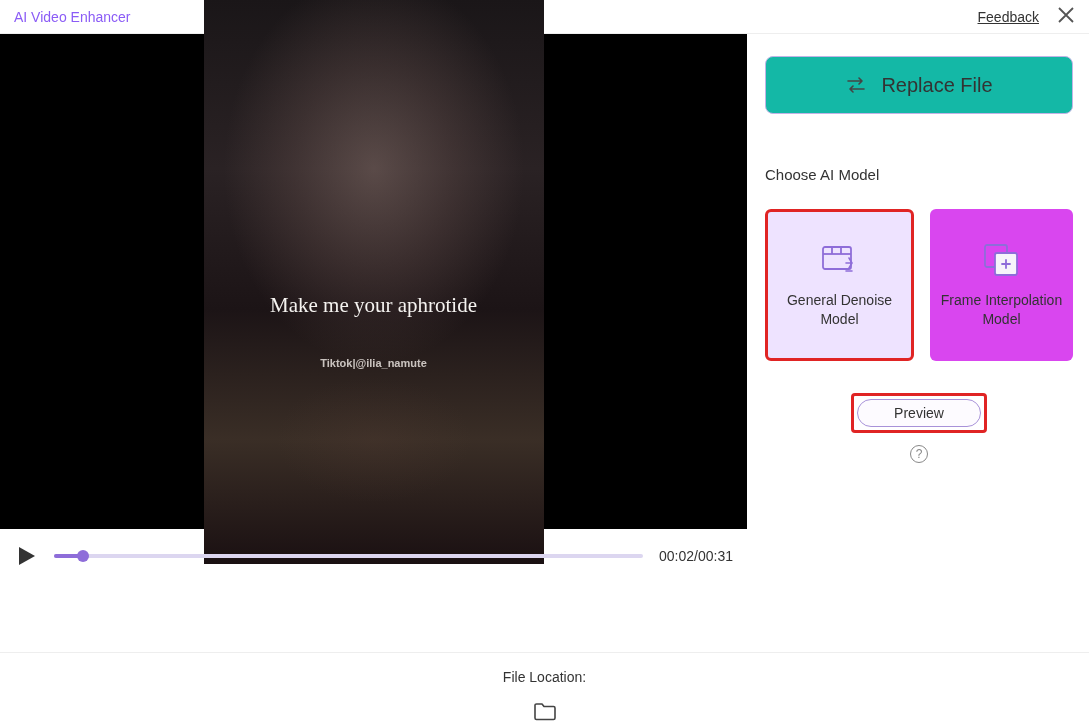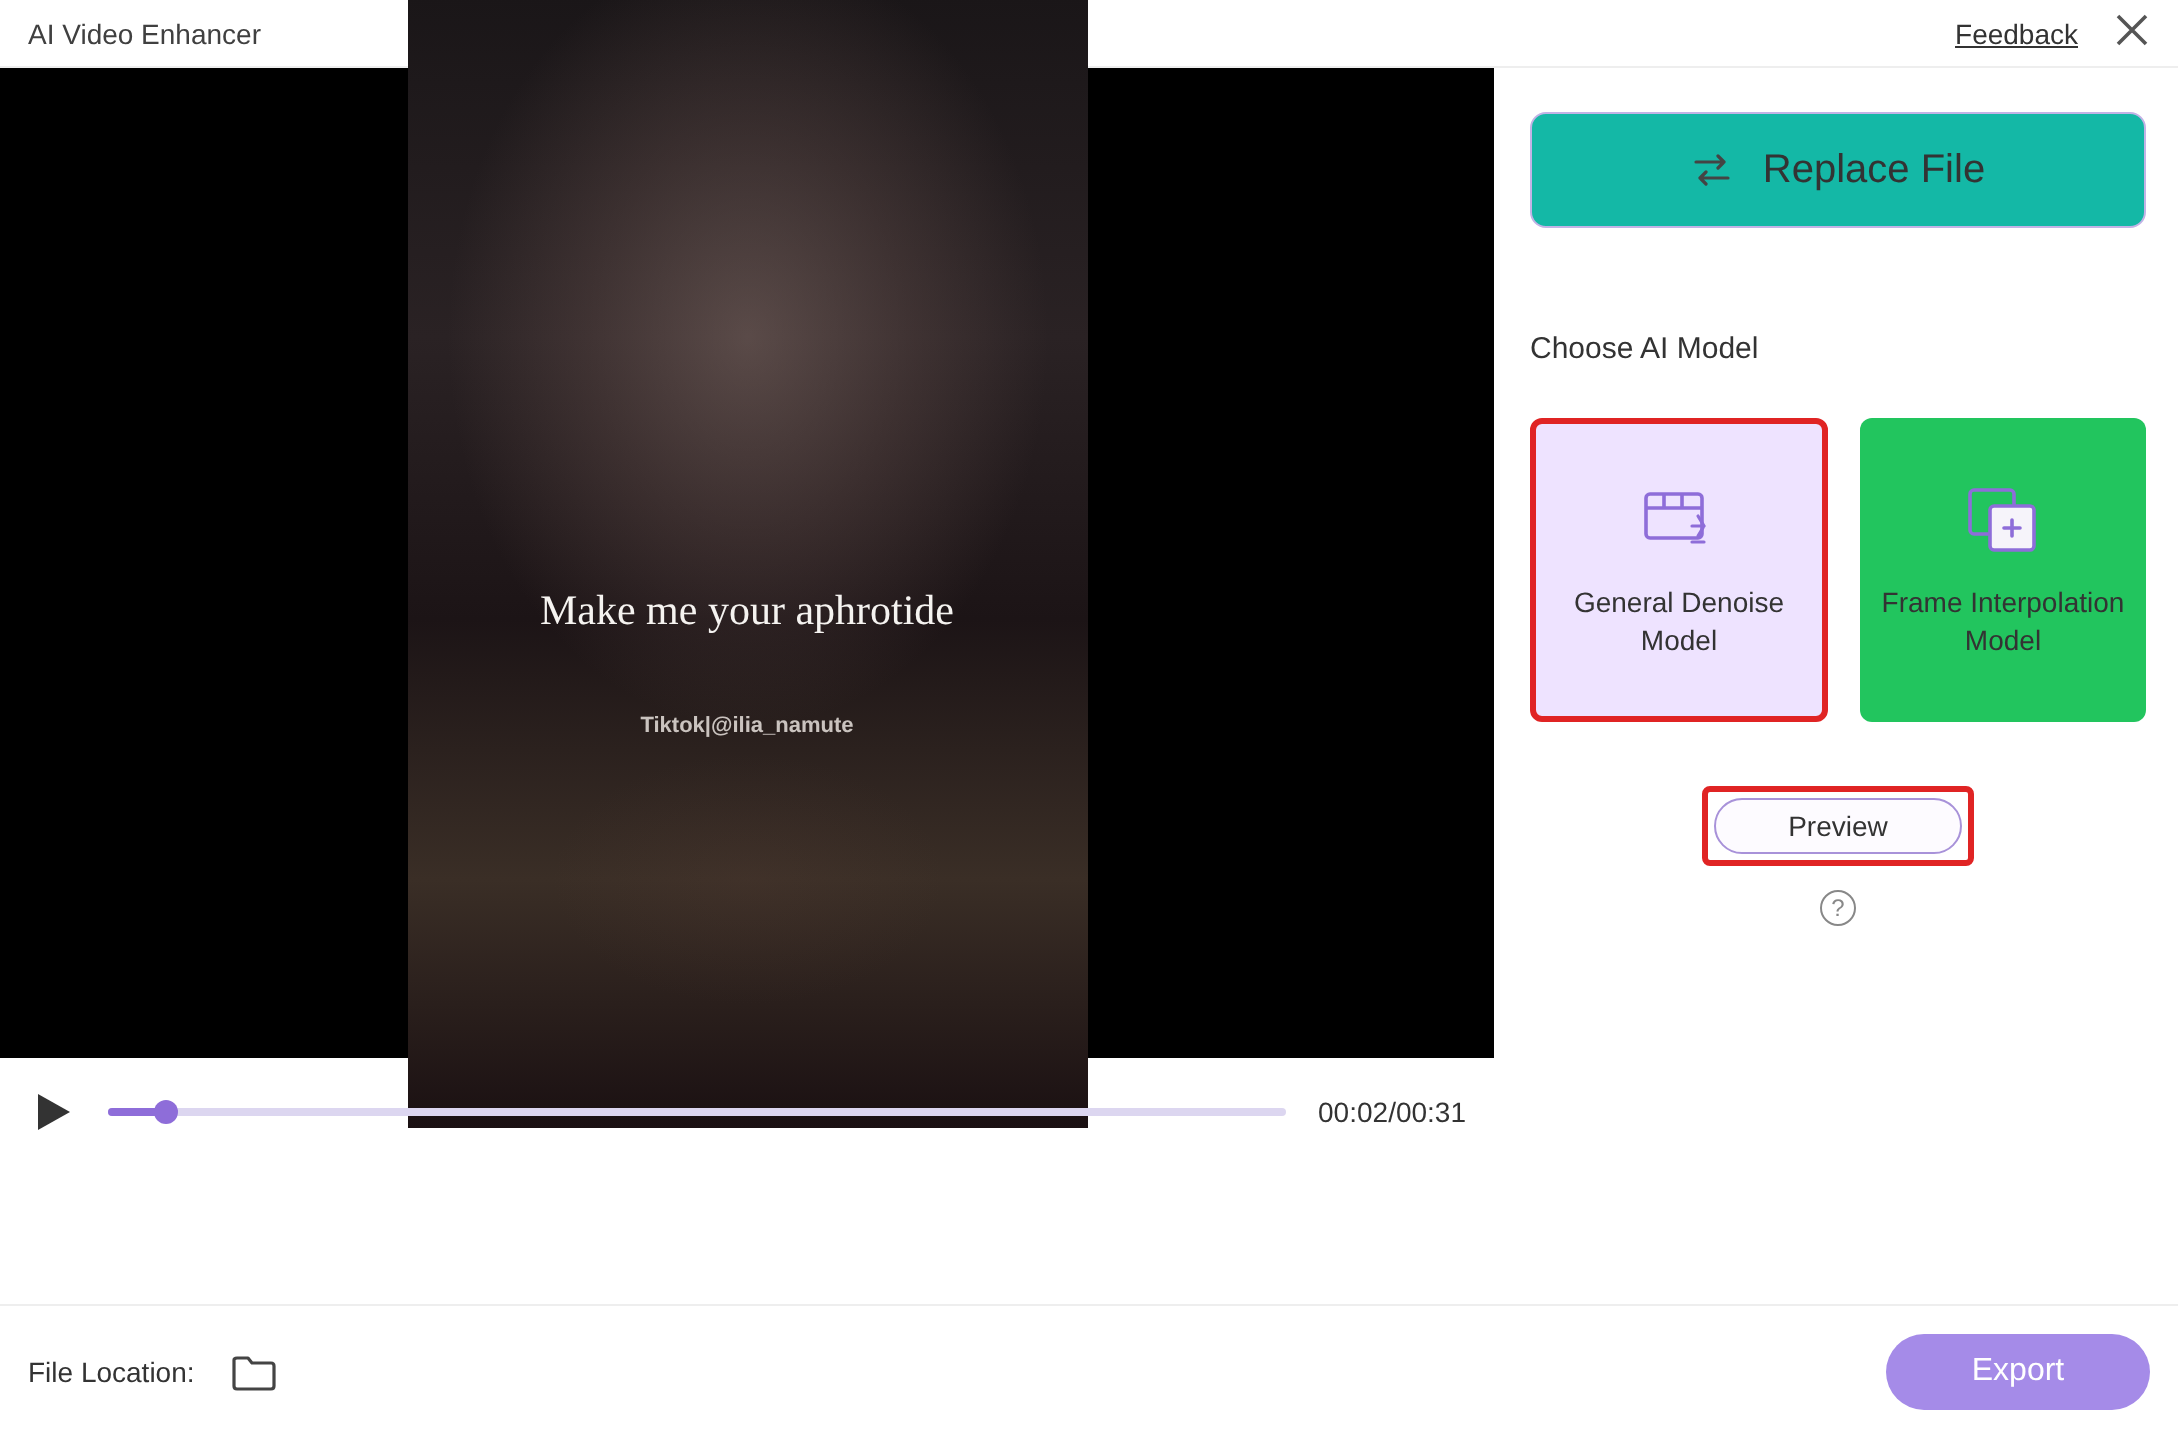--- a/index.html
+++ b/index.html
@@ -8,21 +8,21 @@
     .header {
       height: 34px;
       display: flex;
       align-items: center;
       justify-content: space-between;
       padding: 0 14px;
       border-bottom: 1px solid #eee;
     }
     .header-title {
       font-size: 14px;
-      color: #404040;
+      color: #8b5cf6;
     }
     .header-right {
       display: flex;
       align-items: center;
       gap: 18px;
     }
     .feedback-link {
       font-size: 14px;
       color: #333;
       text-decoration: underline;
@@ -187,21 +187,21 @@
       cursor: pointer;
       gap: 10px;
       padding: 10px;
       text-align: center;
     }
     .model-card.selected {
       background: #eee3ff;
       border: 3px solid #e02424;
     }
     .model-card.unselected {
-      background: #22c55e;
+      background: #d946ef;
     }
     .model-label {
       font-size: 14px;
       color: #333;
       line-height: 1.35;
     }
     .preview-row {
       margin-top: 32px;
       display: flex;
       align-items: center;
@@ -239,20 +239,21 @@
       cursor: pointer;
     }
     
     .footer {
       height: 66px;
       border-top: 1px solid #eee;
       display: flex;
       align-items: center;
       padding: 16px 14px;
       gap: 16px;
+      flex-direction: column;
     }
     .footer-label {
       font-size: 14px;
       color: #333;
     }
     .file-select {
       width: 388px;
       height: 34px;
       border: 1px solid #ccc;
       border-radius: 6px;

